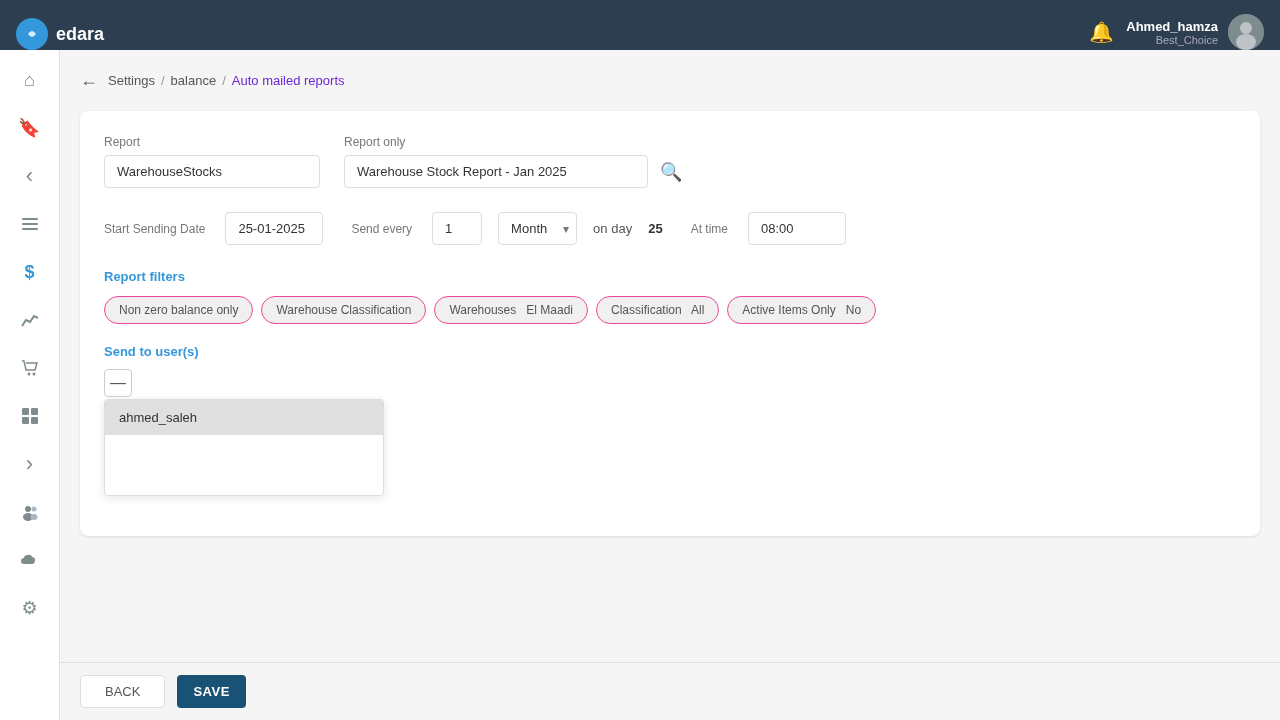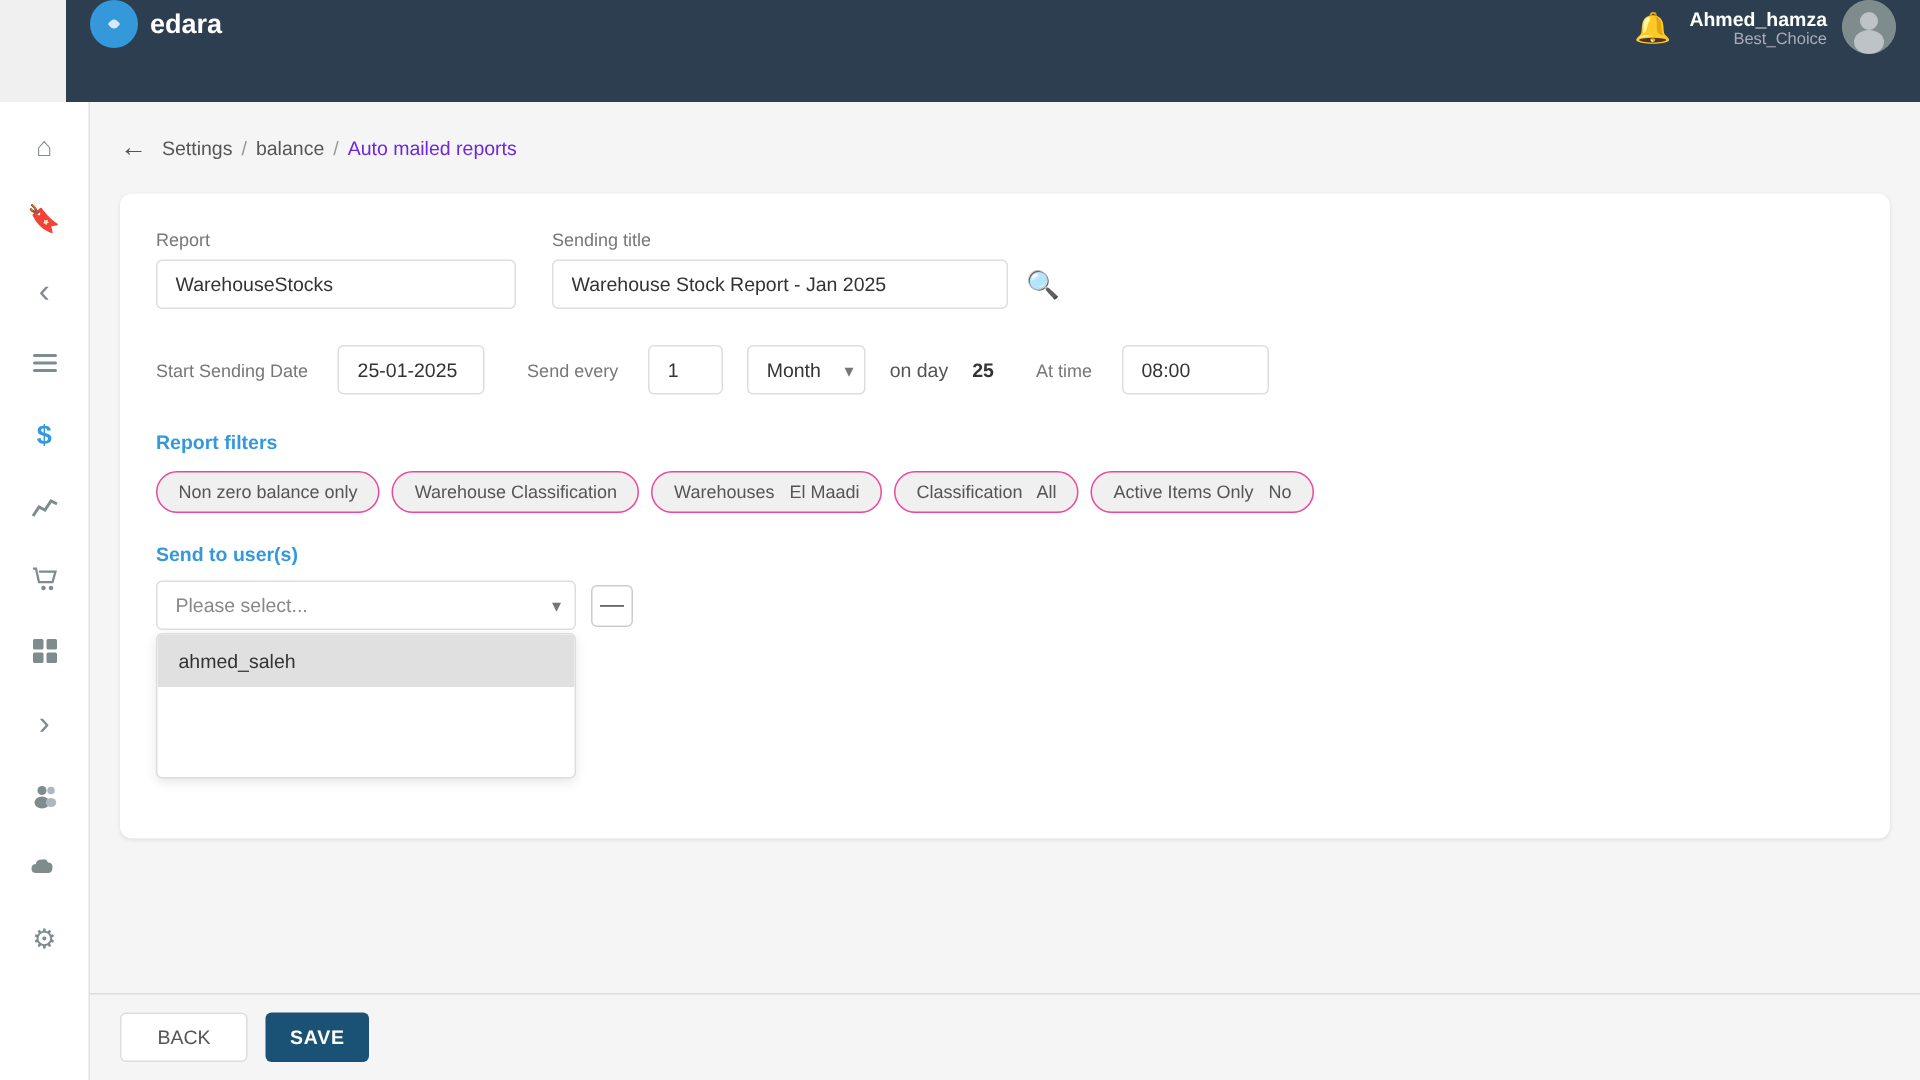--- a/index.html
+++ b/index.html
@@ -1,27 +1,26 @@
 <!DOCTYPE html>
 <html><head>
   <meta charset="utf-8">
   <style>
     * { box-sizing: border-box; margin: 0; padding: 0; }
     body { font-family: 'Segoe UI', Arial, sans-serif; background: #f0f0f0; display: flex; height: 720px; overflow: hidden; }
 
     
     .topbar {
       background: #2c3e50;
-      height: 68px;
-      display: flex;
-      align-items: flex-start;
+      height: 50px;
+      display: flex;
+      align-items: flex-end;
       justify-content: space-between;
       padding: 0 16px;
       flex-shrink: 0;
-      margin-left: 44px;
     }
     .topbar-logo {
       display: flex;
       align-items: center;
       gap: 8px;
       color: white;
       font-size: 18px;
       font-weight: bold;
     }
     .logo-icon {
@@ -414,24 +413,24 @@
           <span class="breadcrumb-link">balance</span>
           <span class="breadcrumb-sep">/</span>
           <span class="breadcrumb-current">Auto mailed reports</span>
         </div>
 
         <div class="card">
 
           <div class="form-row">
             <div class="form-group">
               <span class="form-label">Report</span>
-              <input class="form-input" style="width: 240px;" type="text" value="WarehouseStocks">
+              <input class="form-input" style="width: 216px;" type="text" value="WarehouseStocks">
             </div>
             <div class="form-group">
-              <span class="form-label">Sending title</span>
+              <span class="form-label">Report only</span>
               <div class="report-title-group">
                 <input class="form-input" style="width: 304px;" type="text" value="Warehouse Stock Report - Jan 2025">
                 <button class="search-btn">🔍</button>
               </div>
             </div>
           </div>
 
           <div class="schedule-row">
             <span class="schedule-label">Start Sending Date</span>
             <input class="form-input schedule-input" type="text" value="25-01-2025" style="">
@@ -458,27 +457,20 @@
               <div class="filter-tag">Warehouse Classification</div>
               <div class="filter-tag">Warehouses &nbsp; El Maadi</div>
               <div class="filter-tag">Classification &nbsp; All</div>
               <div class="filter-tag">Active Items Only &nbsp; No</div>
             </div>
           </div>
 
           <div class="send-section">
             <div class="send-title">Send to user(s)</div>
             <div class="send-row">
-              <div class="user-select-wrapper">
-                <select class="user-select">
-                  <option value="">Please select...</option>
-                  <option value="ahmed_saleh">ahmed_saleh</option>
-                </select>
-                <span class="user-select-arrow">▾</span>
-              </div>
               <button class="minus-btn">—</button>
             </div>
 
             <div class="dropdown-list" style="margin-top:2px; width:280px;">
               <div class="dropdown-item">ahmed_saleh</div>
               <div style="height: 60px;"></div>
             </div>
           </div>
 
         </div>

